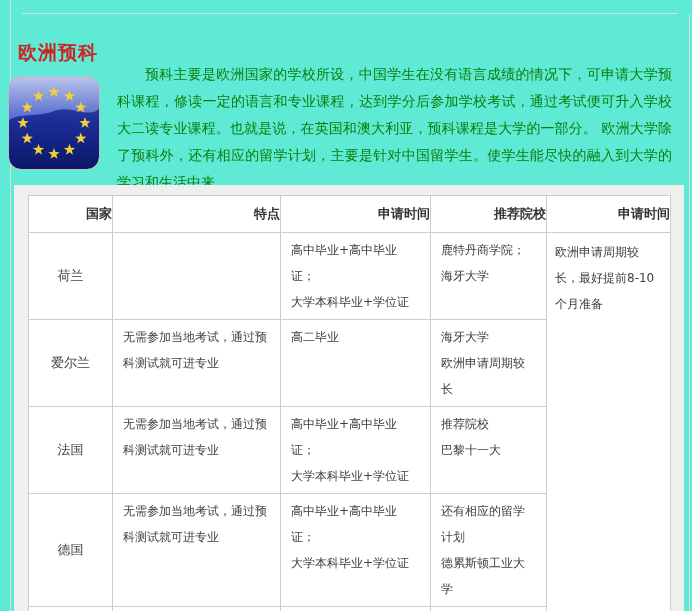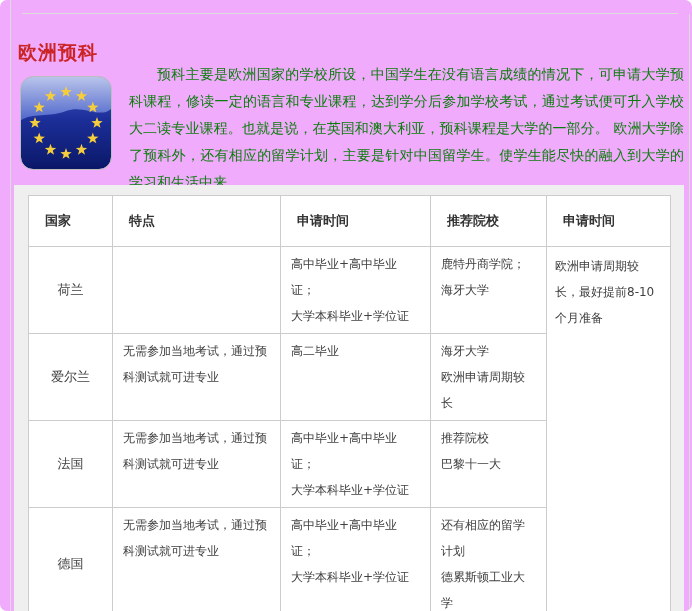--- a/index.html
+++ b/index.html
@@ -3,48 +3,47 @@
 <meta charset="utf-8">
 <style>
   :root{
     --title:#cb2424; --intro:#0b7d0b; --panel-bg:#efefef;
     --table-border:#cccccc; --table-text:#404040; --header-text:#333333;
     --divider:#dcdcdc;
   }
   *{box-sizing:border-box;}
   body{margin:0;background:#ffffff;}
   .page{
-    position:relative;width:692px;height:611px;background:#f0abfc;overflow:hidden;
+    position:relative;width:692px;height:611px;background:#5eead4;overflow:hidden;
     font-family:"DejaVu Sans","Liberation Sans",sans-serif;
-    border-radius:7px;
   }
   .edge-left{position:absolute;left:10px;top:0;bottom:0;width:1px;background:var(--divider);}
   .edge-right{position:absolute;left:689px;top:14px;bottom:0;width:1px;background:var(--divider);}
   .top-divider{position:absolute;left:22px;top:13px;width:656px;height:1px;background:var(--divider);}
   .title{
     position:absolute;left:18px;top:40px;margin:0;
     font-size:19px;font-weight:bold;color:var(--title);letter-spacing:1px;
   }
-  .intro-block{position:absolute;left:20px;top:61px;width:664px;}
+  .intro-block{position:absolute;left:8px;top:61px;width:664px;}
   .flag{float:left;width:92px;height:94px;margin:15px 17px 6px 0;}
   .intro{
     margin:0;font-size:14px;line-height:27px;color:var(--intro);
     text-indent:2em;text-align:justify;
   }
   .panel{
     position:absolute;left:14px;top:185px;width:670px;min-height:412px;
     background:var(--panel-bg);padding:10px 14px 14px 14px;
   }
   table{
     border-collapse:collapse;width:642px;background:#ffffff;table-layout:fixed;
   }
   th,td{border:1px solid var(--table-border);}
   th{
     height:37px;font-size:13px;font-weight:bold;color:var(--header-text);
-    text-align:left;padding:16px;margin-top:28px;
+    text-align:right;padding:0;margin-top:28px;
   }
   td.country{
     text-align:center;vertical-align:middle;font-size:13px;color:var(--table-text);
     padding:7px 4px;
   }
   td.content{
     vertical-align:top;padding:4px 10px;font-size:12px;color:var(--table-text);
     line-height:26px;word-break:break-all;margin-top:46px;
   }
   td.apply-time{padding:6px 8px;}

